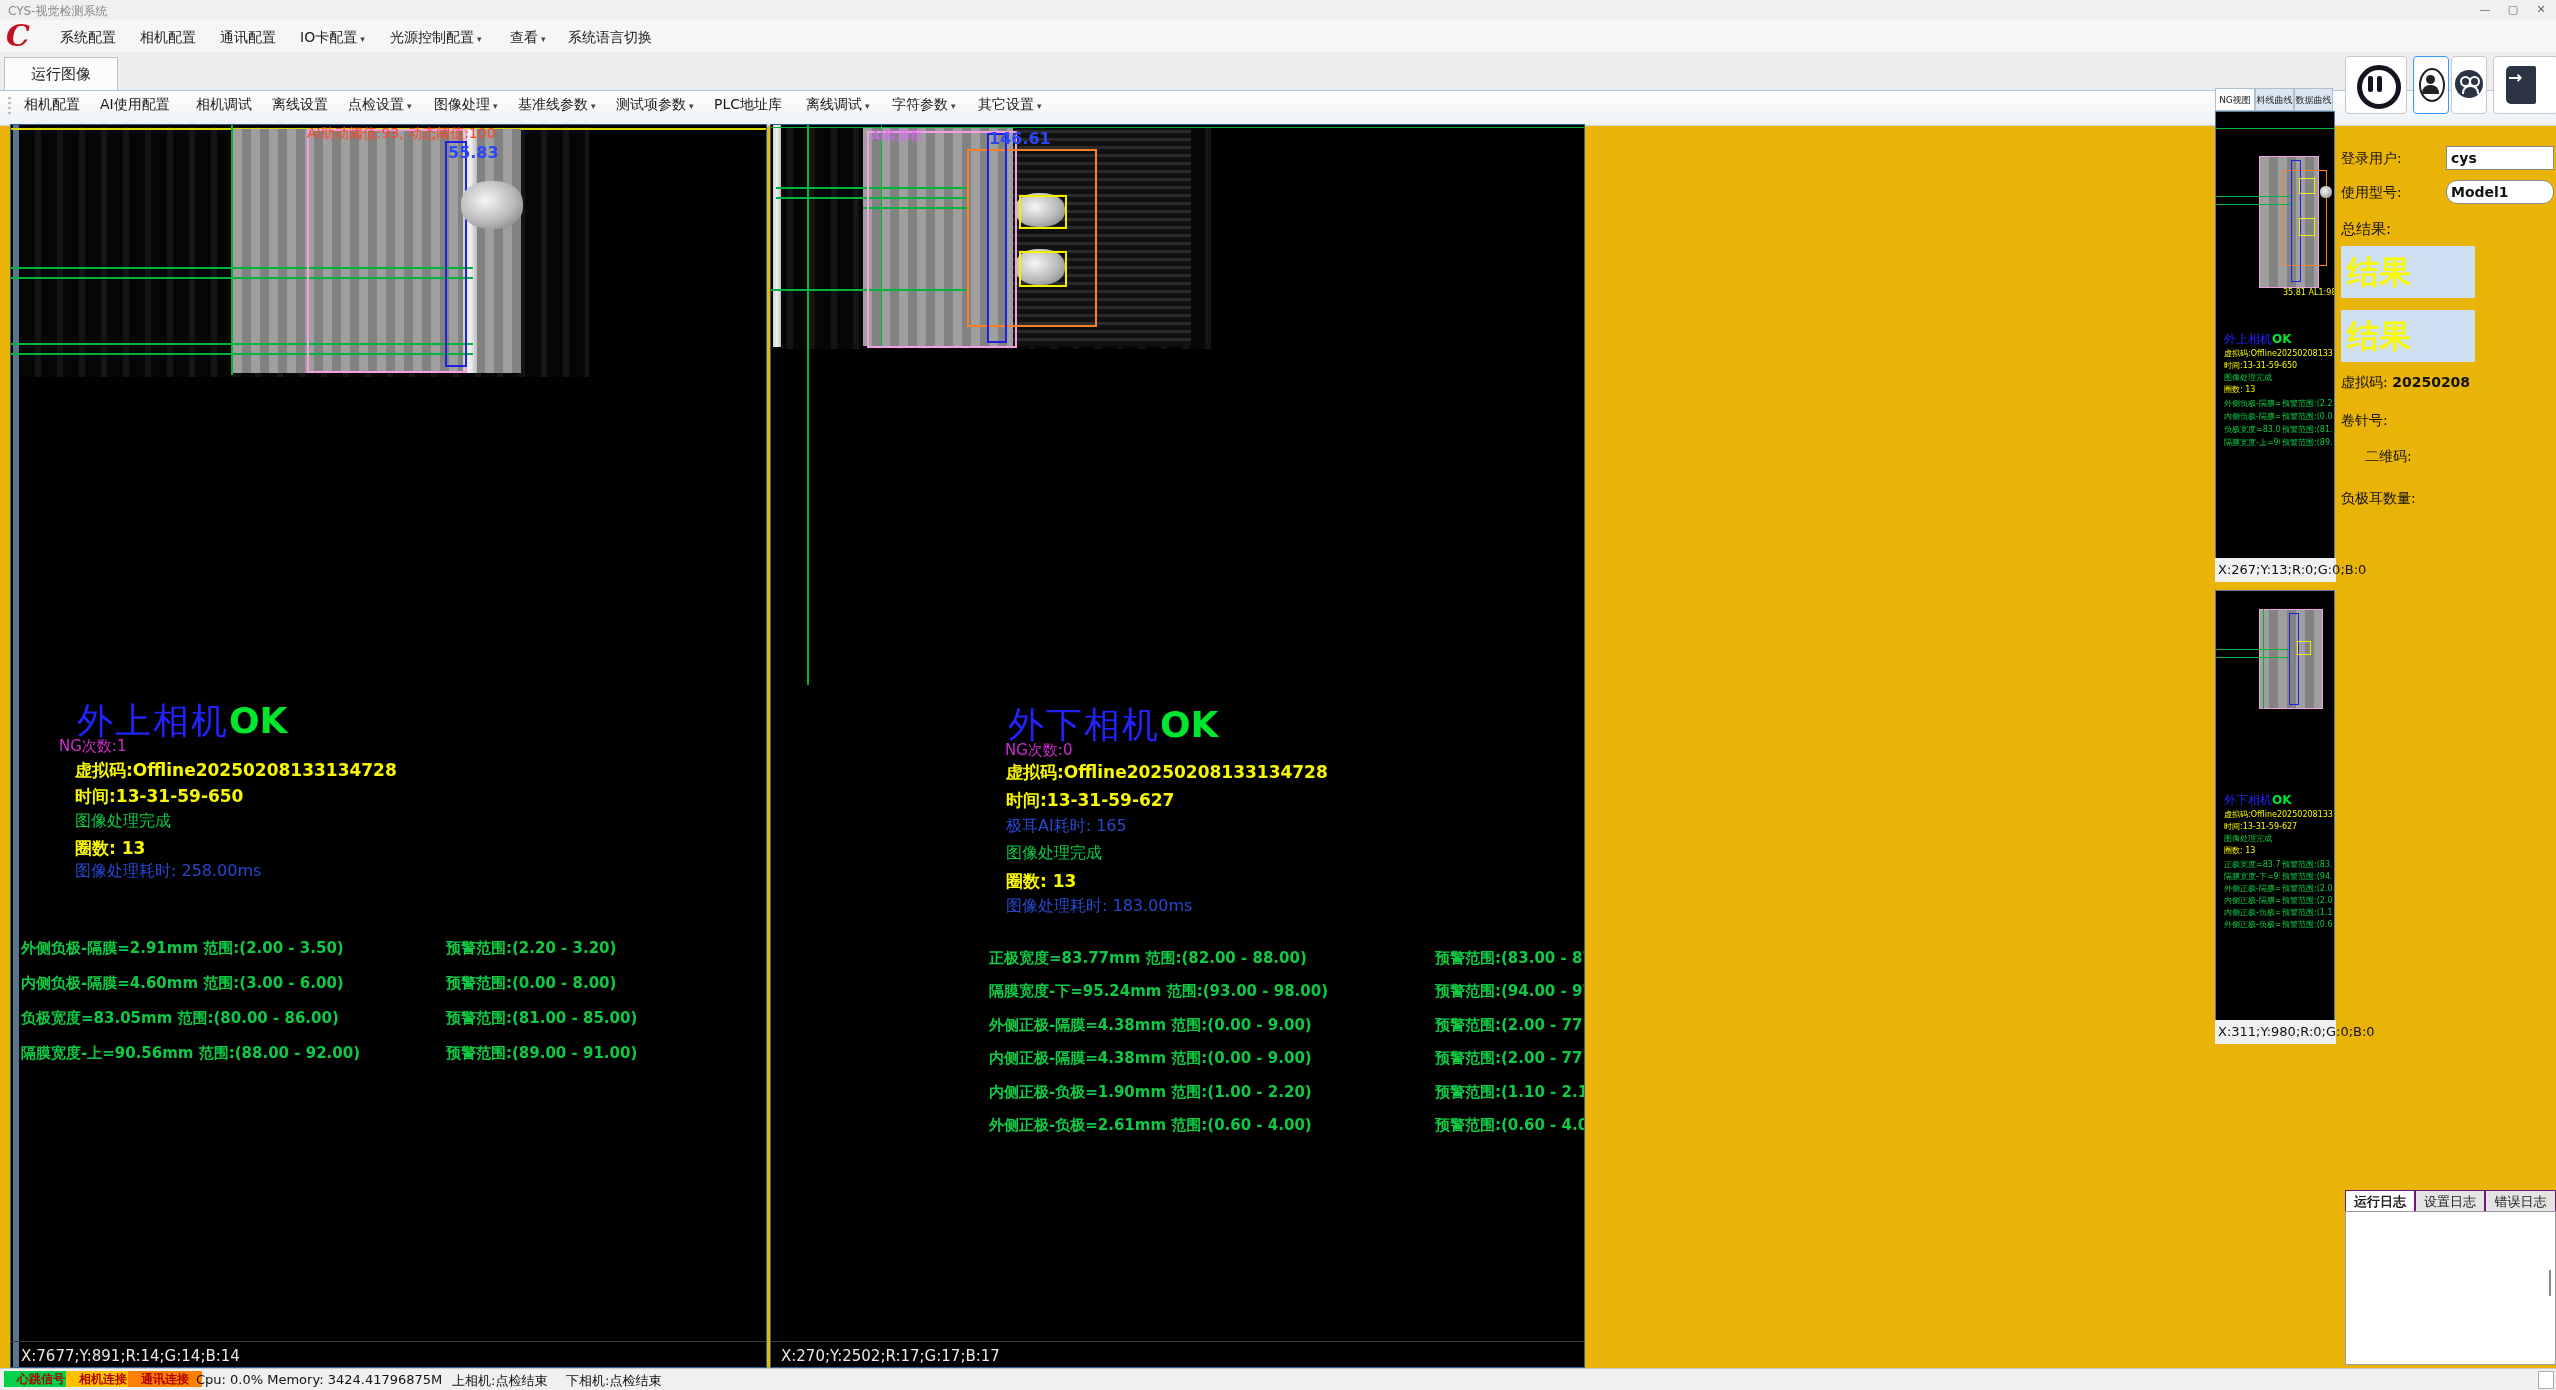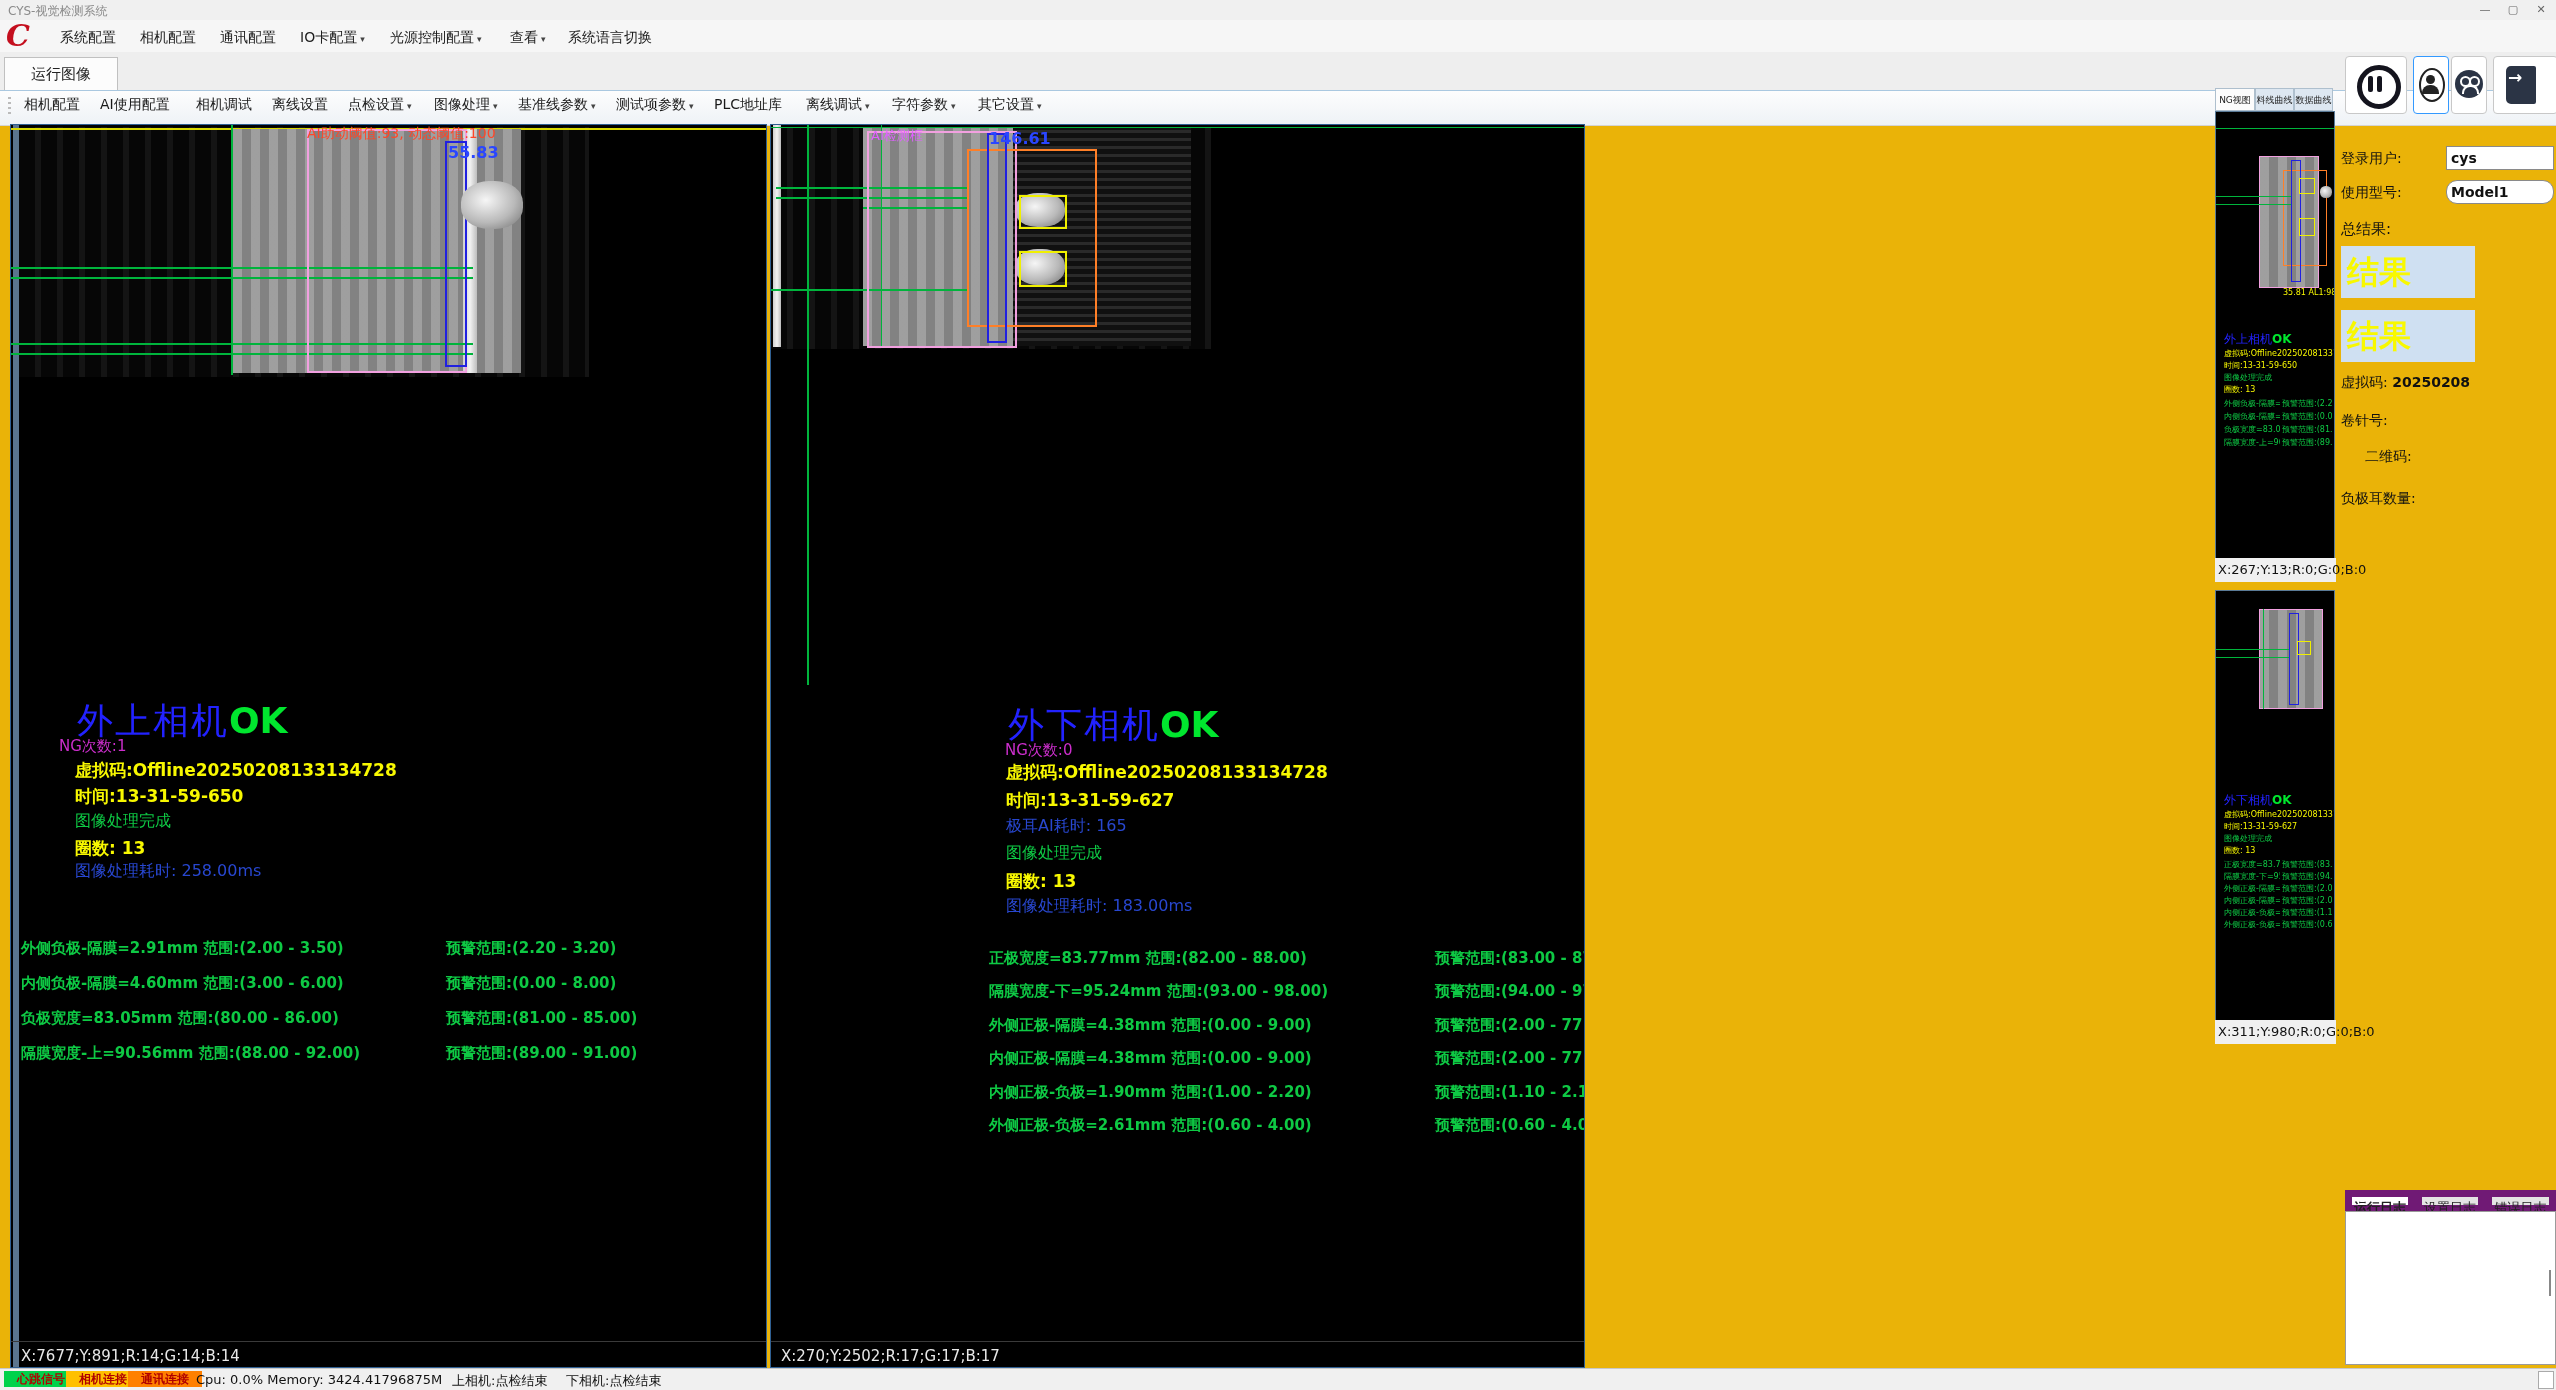--- a/index.html
+++ b/index.html
@@ -55,21 +55,21 @@
   .m-ok{font-size:12px;color:#00e62e;font-weight:bold;}
   .m-y{font-size:8px;color:#f8f800;}
   .m-g{font-size:8px;color:#0ec944;}
   .m-row{font-size:8px;color:#0ec944;overflow:hidden;}
   
   .sbtn{background:#fff;border:1px solid #c8c8c8;border-radius:4px;}
   .sbtn.sel{border:1px solid #3399ff;}
   .sb-label{font-size:14px;color:#111;}
   .sb-input{position:absolute;border:1px solid #8a8a8a;background:#fff;font-size:14px;font-weight:bold;color:#111;padding:2px 4px;box-sizing:border-box;font-family:"DejaVu Sans",sans-serif;}
   .resultbox{background:#cfe0f2;color:#f8f800;font-size:32px;font-weight:bold;line-height:52px;padding-left:6px;overflow:hidden;}
-  .logtab{top:1190px;height:22px;font-size:13px;text-align:center;line-height:22px;color:#222;background:#e4e4e4;border:7px solid #701a75;box-sizing:border-box;}
+  .logtab{top:1190px;height:22px;font-size:13px;text-align:center;line-height:22px;color:#222;background:#e4e4e4;border:1px solid #701a75;box-sizing:border-box;}
   .logtab.active{background:#fff;font-weight:bold;}
   .logarea{left:2345px;top:1211px;width:211px;height:154px;background:#fff;border:1px solid #9a9a9a;box-sizing:border-box;}
   .logtext{position:absolute;left:5px;top:3px;width:192px;font-size:13px;font-weight:bold;color:#1a1a1a;line-height:1.6;}
   
   .statusbar{left:0;top:1368px;width:2556px;height:22px;background:#f0f0f0;border-top:1px solid #c8c8c8;}
   .chip{top:1371px;height:16px;font-size:12px;line-height:16px;padding:0 13px;color:#b00000;font-weight:bold;}
   .stattext{top:1372px;font-size:13px;color:#111;}
   
   .pause-circle{position:absolute;left:11px;top:8px;width:34px;height:34px;border:5px solid #14141e;border-radius:50%;}
   .pause-bar{position:absolute;top:19px;width:5px;height:16px;background:#14141e;border-radius:2px;}

